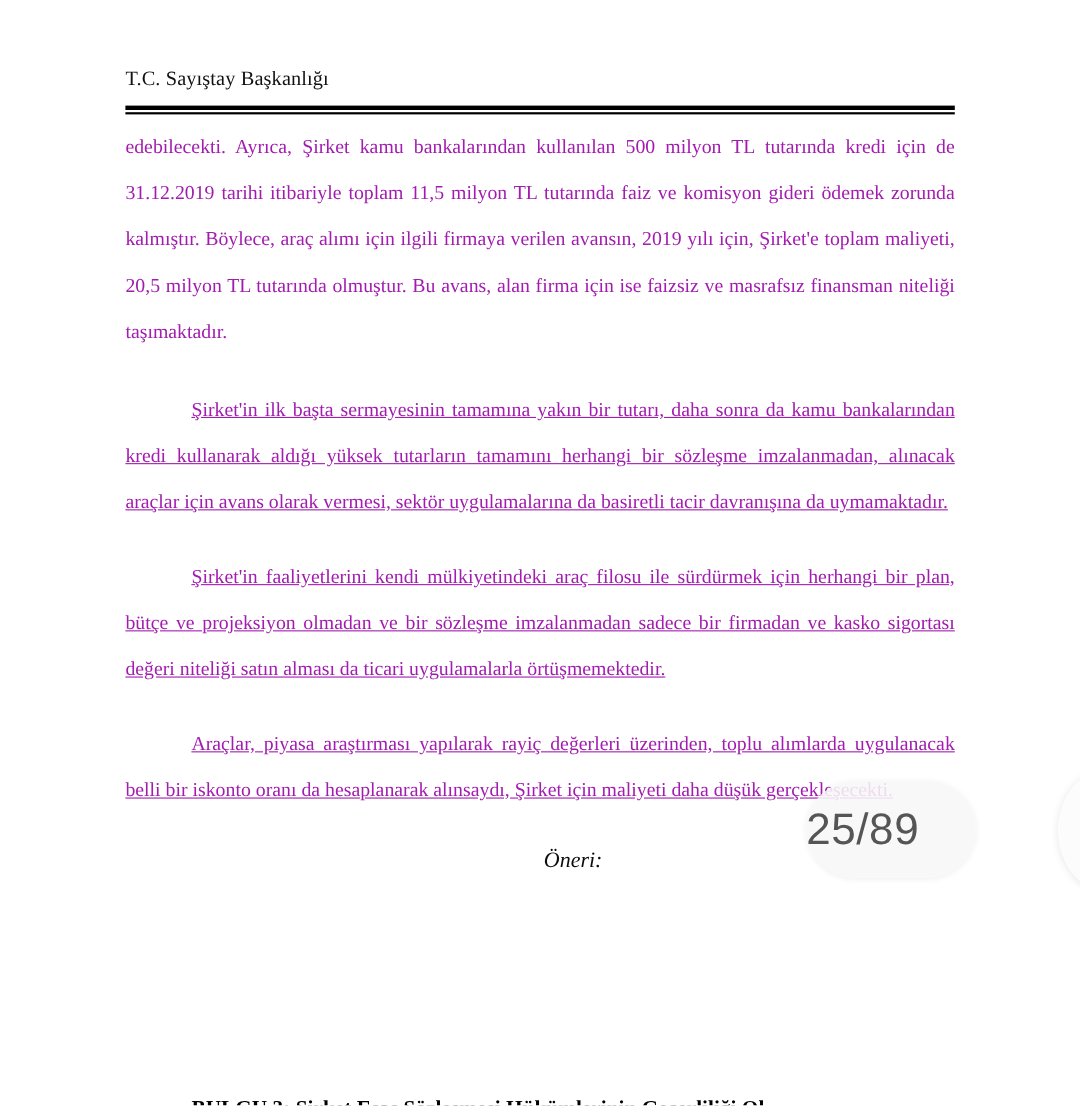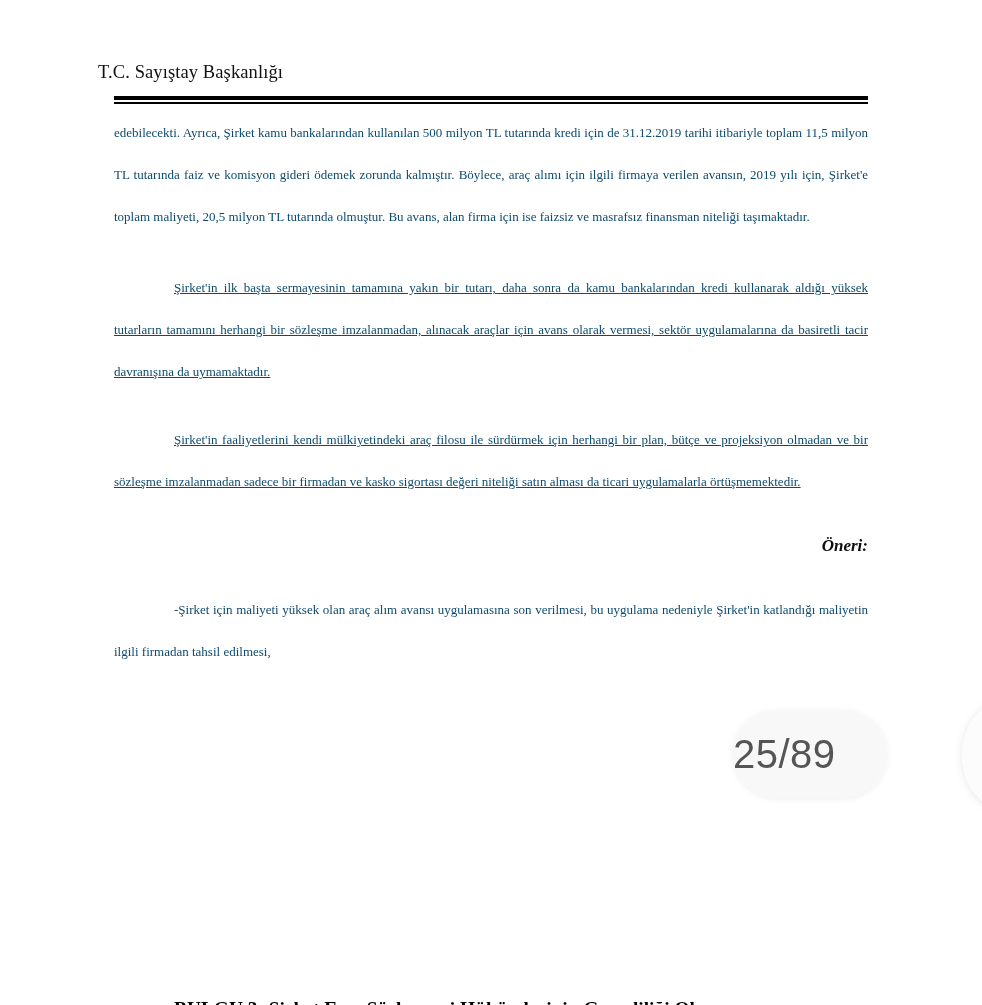--- a/index.html
+++ b/index.html
@@ -26,21 +26,21 @@
   .page {
     position: absolute;
     inset: 0;
     background: #ffffff;
     padding: 0;
   }
 
   
   .doc-header {
     position: absolute;
-    left: 98px;
+    left: 114px;
     top: 61px;
     width: 754px;
   }
   .doc-header-title {
     font-family: "Liberation Serif", "DejaVu Serif", serif;
     font-size: 18.5px;
     line-height: 1.2;
     color: #111111;
     letter-spacing: 0.1px;
     white-space: nowrap;
@@ -72,48 +72,48 @@
   
   .doc-body {
     position: absolute;
     left: 114px;
     top: 112px;
     width: 754px;
   }
 
   .para {
     margin: 0 0 0 0;
-    font-size: 13px;
+    font-size: 18px;
     line-height: 42px;
     text-align: justify;
     text-justify: inter-word;
-    color: #0c4a6e;
+    color: #a21caf;
     hyphens: none;
   }
   .para.indent {
     text-indent: 60px;
   }
   .para.flush {
     text-indent: 0;
   }
   .para + .para {
     margin-top: 0;
     text-decoration: underline;
   }
   .gap-lg { margin-top: 29px !important; }
   .gap-md { margin-top: 26px !important; }
   .gap-sm { margin-top: 22px !important; }
 
   .heading-oneri {
-    font-size: 17px;
+    font-size: 20px;
     line-height: 42px;
-    font-weight: bold;
+    font-weight: normal;
     font-style: italic;
     text-indent: 60px;
-    text-align: right;
+    text-align: center;
     color: #0d0d0d;
     margin: 0;
   }
 
   .heading-bulgu {
     position: absolute;
     left: 114px;
     top: 988px;
     width: 754px;
     font-size: 19.4px;
@@ -180,24 +180,24 @@
     </div>
 
     <div class="doc-body">
 
       <p class="para flush">edebilecekti. Ayrıca, Şirket kamu bankalarından kullanılan 500 milyon TL tutarında kredi için de 31.12.2019 tarihi itibariyle toplam 11,5 milyon TL tutarında faiz ve komisyon gideri ödemek zorunda kalmıştır. Böylece, araç alımı için ilgili firmaya verilen avansın, 2019 yılı için, Şirket'e toplam maliyeti, 20,5 milyon TL tutarında olmuştur. Bu avans, alan firma için ise faizsiz ve masrafsız finansman niteliği taşımaktadır.</p>
 
       <p class="para indent gap-lg">Şirket'in ilk başta sermayesinin tamamına yakın bir tutarı, daha sonra da kamu bankalarından kredi kullanarak aldığı yüksek tutarların tamamını herhangi bir sözleşme imzalanmadan, alınacak araçlar için avans olarak vermesi, sektör uygulamalarına da basiretli tacir davranışına da uymamaktadır.</p>
 
       <p class="para indent gap-md">Şirket'in faaliyetlerini kendi mülkiyetindeki araç filosu ile sürdürmek için herhangi bir plan, bütçe ve projeksiyon olmadan ve bir sözleşme imzalanmadan sadece bir firmadan ve kasko sigortası değeri niteliği satın alması da ticari uygulamalarla örtüşmemektedir.</p>
 
+      <p class="para indent gap-md">Araçlar, piyasa araştırması yapılarak rayiç değerleri üzerinden, toplu alımlarda uygulanacak belli bir iskonto oranı da hesaplanarak alınsaydı, Şirket için maliyeti daha düşük gerçekleşecekti.</p>
 
       <p class="heading-oneri gap-sm">Öneri:</p>
 
-      <p class="para indent gap-sm">-Şirket için maliyeti yüksek olan araç alım avansı uygulamasına son verilmesi, bu uygulama nedeniyle Şirket'in katlandığı maliyetin ilgili firmadan tahsil edilmesi,</p>
 
     </div>
 
     <div class="heading-bulgu">BULGU 3: Şirket Esas Sözleşmesi Hükümlerinin Geçerliliği Ol</div>
 
   </div>
 
   <div class="page-indicator">
     <span class="page-indicator-label">25/89</span>
   </div>

